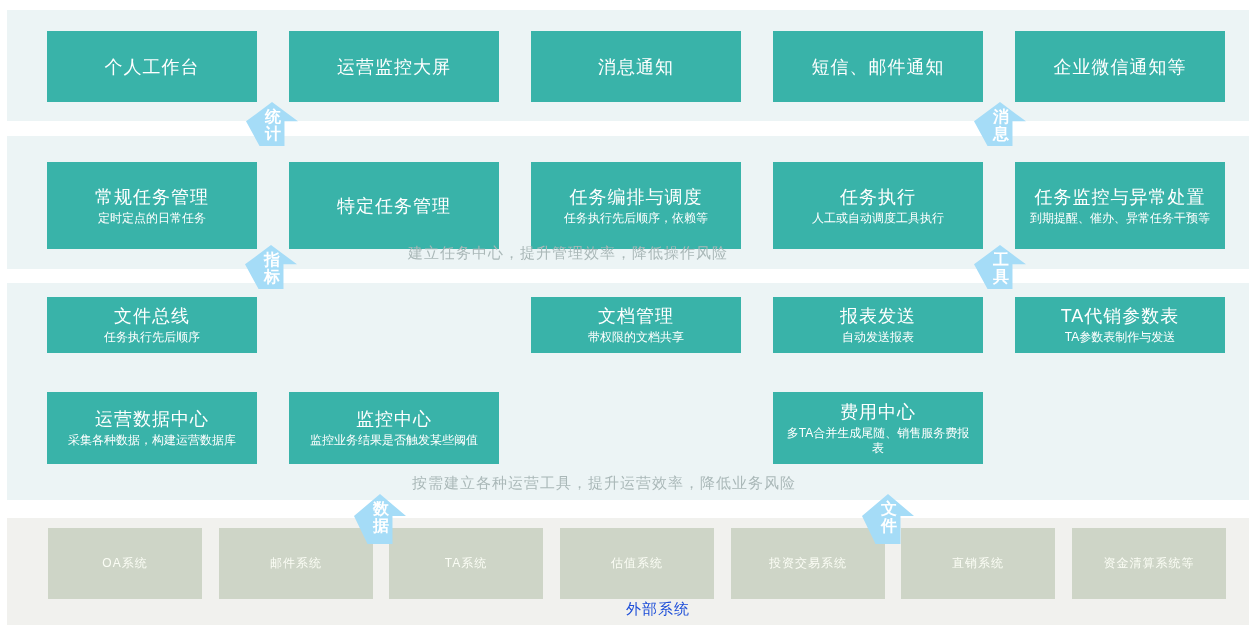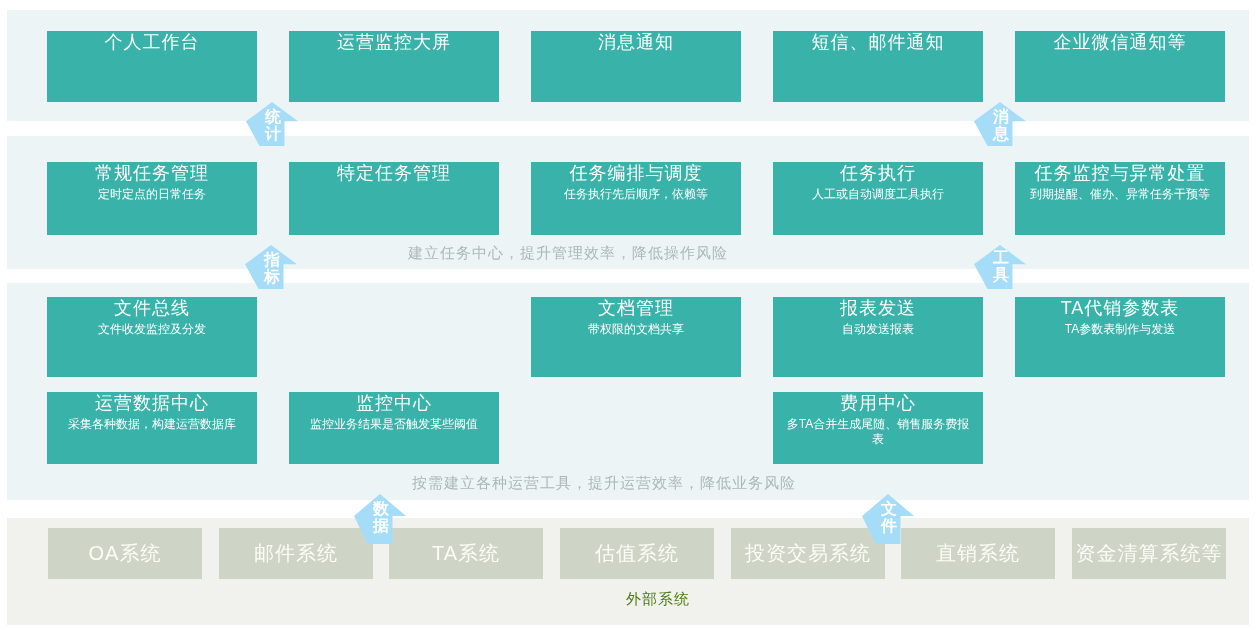--- a/index.html
+++ b/index.html
@@ -8,63 +8,63 @@
     font-family:"Liberation Sans", sans-serif;overflow:hidden;
   }
   .section{position:absolute;left:7px;width:1242px;}
   #sec-apps     {top:10px;  height:111px; background:#ecf4f5;}
   #sec-tasks    {top:136px; height:133px; background:#ecf4f5;}
   #sec-tools    {top:283px; height:217px; background:#ecf4f5;}
   #sec-external {top:518px; height:107px; background:#f1f1ee;}
 
   .box{
     position:absolute;width:210px;background:#39b3a9;color:#ffffff;
-    display:flex;flex-direction:column;align-items:center;
+    display:flex;flex-direction:column;align-items:center;justify-content:center;
     text-align:center;box-sizing:border-box;padding:0 8px;
   }
   .r1 {top:21px;height:71px;}
-  .r2 {top:26px;height:73px;}
-  .r3a{top:14px;height:80px;}
+  .r2 {top:26px;height:87px;}
+  .r3a{top:14px;height:56px;}
   .r3b{top:109px;height:72px;}
   .c0{left:40px}.c1{left:282px}.c2{left:524px}.c3{left:766px}.c4{left:1008px}
 
   .box-title{font-size:18px;line-height:22px;letter-spacing:1px;}
   .box-sub{font-size:12px;line-height:15px;margin-top:3px;}
 
   .caption{
     position:absolute;left:0;right:0;text-align:center;
     color:#aab8b8;font-size:15px;letter-spacing:1px;
   }
   #sec-tasks .caption{bottom:6px;padding-right:120px;}
   #sec-tools .caption{bottom:7px;padding-right:80px;margin-left:32px;}
-  #sec-external .caption{bottom:16px;padding-left:60px;color:#4d7c0f;}
+  #sec-external .caption{bottom:6px;padding-left:60px;color:#1d4ed8;}
 
   .ext-box{
-    position:absolute;top:10px;height:51px;width:154px;background:#ced5c7;
-    color:#fbfdf5;font-size:20px;letter-spacing:1px;
+    position:absolute;top:10px;height:71px;width:154px;background:#ced5c7;
+    color:#fbfdf5;font-size:12px;letter-spacing:1px;
     display:flex;align-items:center;justify-content:center;text-align:center;
   }
   .e0{left:41px}.e1{left:212px}.e2{left:382px}.e3{left:553px}
   .e4{left:724px}.e5{left:894px}.e6{left:1065px}
 
   .arrow{
     position:absolute;width:52px;background:#a5dcf7;
     clip-path:polygon(50% 0, 100% 44%, 74% 44%, 74% 100%, 26% 100%, 0 44%);
   }
   .ar-sm{height:44px}
   .ar-lg{height:50px}
   .arrow span{
     position:absolute;left:50%;transform:translateX(-50%);top:6px;width:14px;
     font-size:16px;line-height:17px;font-weight:bold;color:#ffffff;
     word-break:break-all;text-align:center;
   }
   #arrow-stats  {left:246px;top:102px;}
   #arrow-message{left:974px;top:102px;}
   #arrow-metrics{left:245px;top:245px;}
-  #arrow-tools  {left:974px;top:245px;font-family:Liberation Mono, monospace;}
+  #arrow-tools  {left:974px;top:245px;}
   #arrow-data   {left:354px;top:494px;}
   #arrow-files  {left:862px;top:494px;}
 </style>
 </head>
 <body>
 
 <div class="section" id="sec-apps">
   <div class="box r1 c0">
     <div class="box-title">个人工作台</div>
   </div>
@@ -101,21 +101,21 @@
   <div class="box r2 c4">
     <div class="box-title">任务监控与异常处置</div>
     <div class="box-sub">到期提醒、催办、异常任务干预等</div>
   </div>
   <div class="caption">建立任务中心，提升管理效率，降低操作风险</div>
 </div>
 
 <div class="section" id="sec-tools">
   <div class="box r3a c0">
     <div class="box-title">文件总线</div>
-    <div class="box-sub">文件收发监控及分发</div>
+    <div class="box-sub">任务执行先后顺序</div>
   </div>
   <div class="box r3a c2">
     <div class="box-title">文档管理</div>
     <div class="box-sub">带权限的文档共享</div>
   </div>
   <div class="box r3a c3">
     <div class="box-title">报表发送</div>
     <div class="box-sub">自动发送报表</div>
   </div>
   <div class="box r3a c4">

